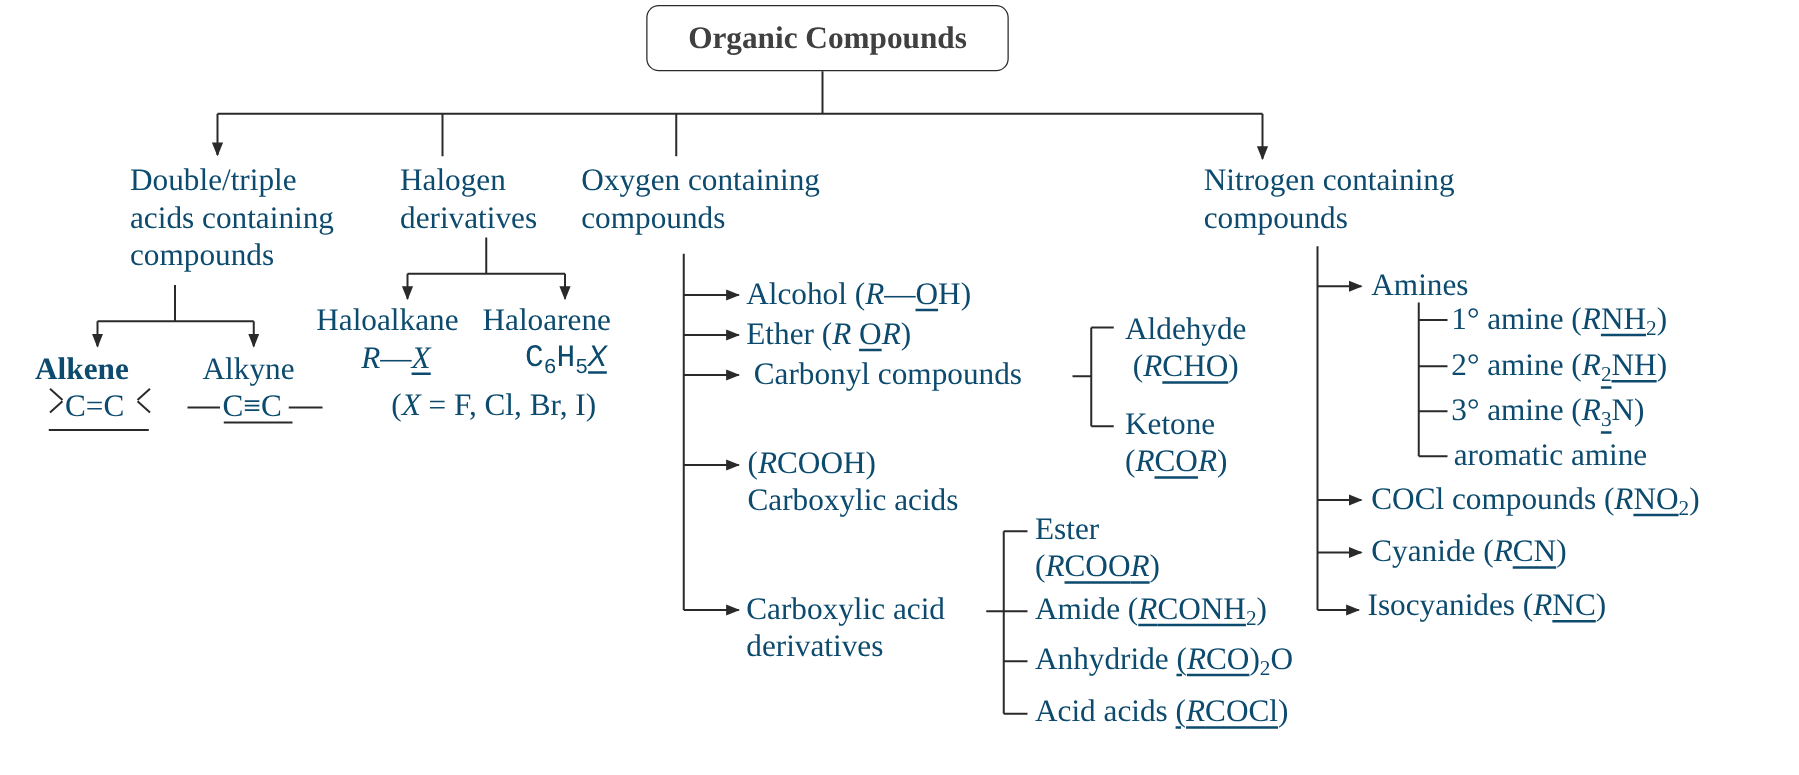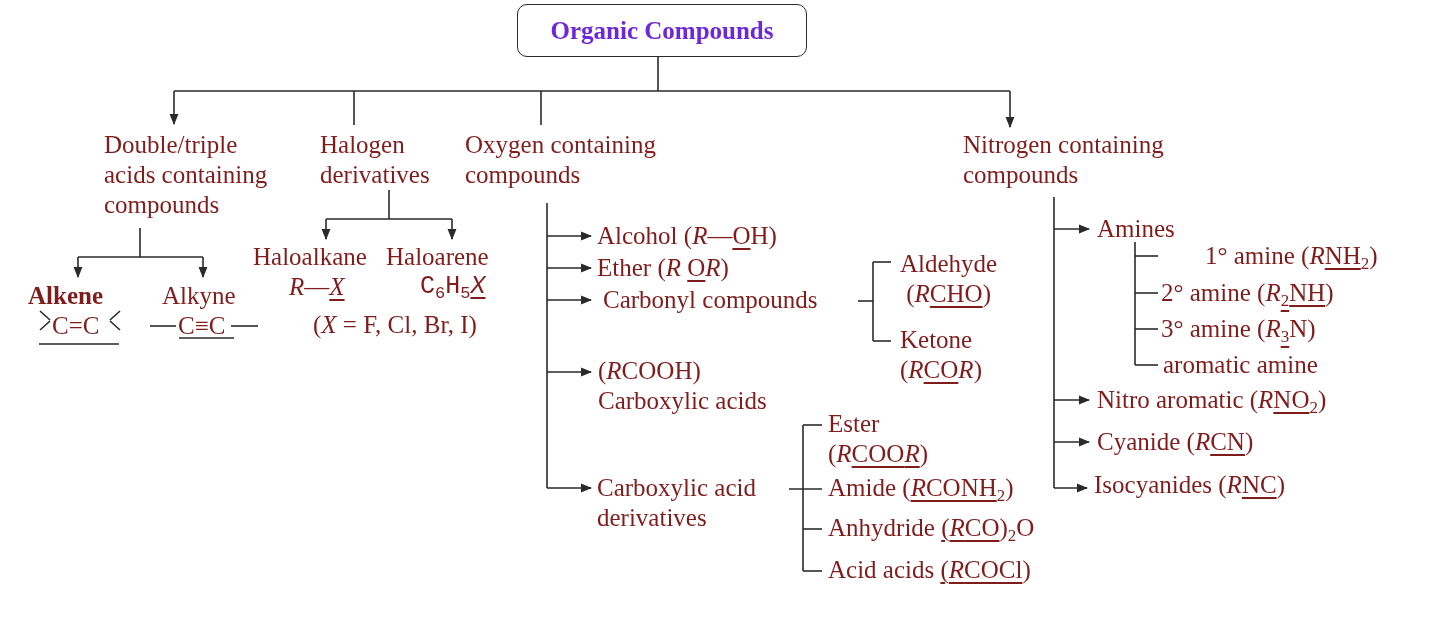--- a/index.html
+++ b/index.html
@@ -1,25 +1,25 @@
 <!DOCTYPE html>
 <html><head>
 <meta charset="utf-8">
 <style>
   html, body { margin: 0; padding: 0; background: #ffffff; }
   body { width: 1439px; height: 620px; position: relative; overflow: hidden;
          font-family: "DejaVu Serif", "Liberation Serif", serif; color: #1f1a17; }
   svg.lines { position: absolute; left: 0; top: 0; width: 1439px; height: 620px; }
   .t { position: absolute; font-family: "Liberation Serif", "DejaVu Serif", serif;
-       font-size: 25px; line-height: 30px; white-space: nowrap; color: #7f1d1d; }
+       font-size: 25px; line-height: 30px; white-space: nowrap; color: #0c4a6e; }
   .root-box { position: absolute; left: 517px; top: 4px; width: 290px; height: 53px;
        border: 1.5px solid #2a2a2a; border-radius: 10px; box-sizing: border-box;
        display: flex; align-items: center; justify-content: center; }
   .root-box span { font-family: "Liberation Serif", "DejaVu Serif", serif; font-weight: bold;
-       font-size: 25px; color: #6d28d9; }
+       font-size: 25px; color: #404040; }
   .i { font-style: italic; }
   .u { text-decoration: underline; text-underline-offset: 4px; text-decoration-thickness: 1.5px; }
   sub { font-size: 17px; vertical-align: -5px; line-height: 0; }
 </style>
 </head>
 <body>
 
 <svg class="lines" viewBox="0 0 1439 620">
   <defs>
     <marker id="ah" viewBox="0 0 10 10" refX="9" refY="5" markerWidth="7" markerHeight="7" orient="auto">
@@ -145,20 +145,20 @@
 
 <div class="t" style="left:828px;top:409px;">
   <div>Ester</div>
   <div><span>(</span><span class="i">R</span><span class="u">COO</span><span class="i u">R</span><span>)</span></div>
 </div>
 <div class="t" style="left:828px;top:473px;"><span>Amide</span> <span>(</span><span class="i u">R</span><span class="u">CONH</span><sub>2</sub><span>)</span></div>
 <div class="t" style="left:828px;top:513px;"><span>Anhydride</span> <span class="u">(</span><span class="i u">R</span><span class="u">CO</span><span>)</span><sub>2</sub><span>O</span></div>
 <div class="t" style="left:828px;top:555px;"><span>Acid acids</span> <span class="u">(</span><span class="i u">R</span><span class="u">COCl</span><span>)</span></div>
 
 <div class="t" style="left:1097px;top:214px;">Amines</div>
-<div class="t" style="left:1161px;top:241px;margin-left:44px;"><span>1° amine</span> <span>(</span><span class="i">R</span><span class="u">NH</span><sub>2</sub><span>)</span></div>
+<div class="t" style="left:1161px;top:241px;"><span>1° amine</span> <span>(</span><span class="i">R</span><span class="u">NH</span><sub>2</sub><span>)</span></div>
 <div class="t" style="left:1161px;top:278px;"><span>2° amine</span> <span>(</span><span class="i">R</span><sub class="u">2</sub><span class="u">NH</span><span>)</span></div>
 <div class="t" style="left:1161px;top:314px;"><span>3° amine</span> <span>(</span><span class="i">R</span><sub class="u">3</sub><span>N</span><span>)</span></div>
 <div class="t" style="left:1163px;top:350px;">aromatic amine</div>
 
-<div class="t" style="left:1097px;top:385px;"><span>Nitro aromatic</span> <span>(</span><span class="i">R</span><span class="u">NO</span><sub>2</sub><span>)</span></div>
+<div class="t" style="left:1097px;top:385px;"><span>COCl compounds</span> <span>(</span><span class="i">R</span><span class="u">NO</span><sub>2</sub><span>)</span></div>
 <div class="t" style="left:1097px;top:427px;"><span>Cyanide</span> <span>(</span><span class="i">R</span><span class="u">CN</span><span>)</span></div>
 <div class="t" style="left:1094px;top:470px;"><span>Isocyanides</span> <span>(</span><span class="i">R</span><span class="u">NC</span><span>)</span></div>
 
 </body></html>

